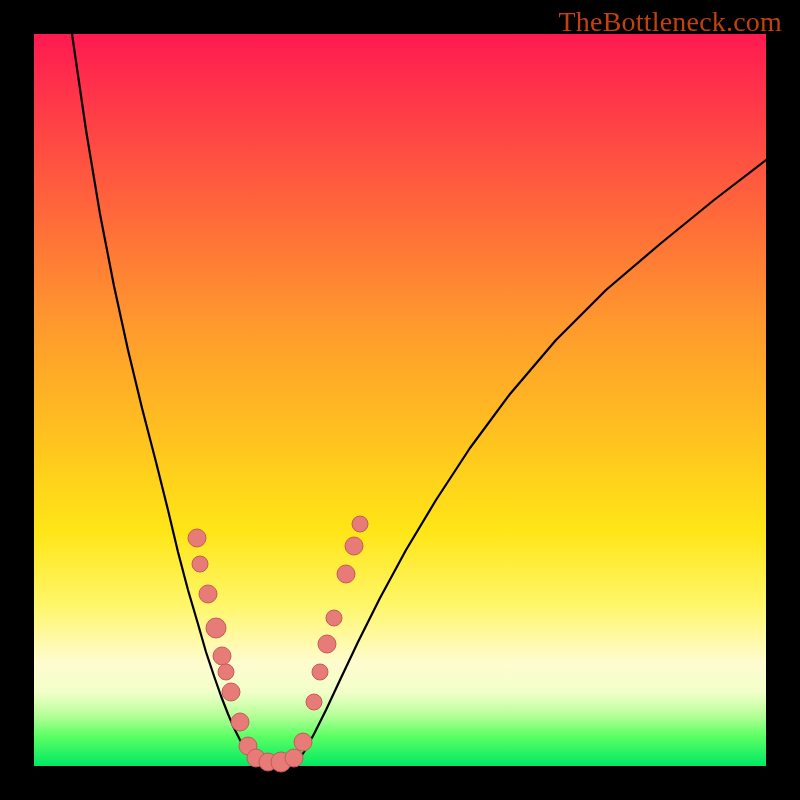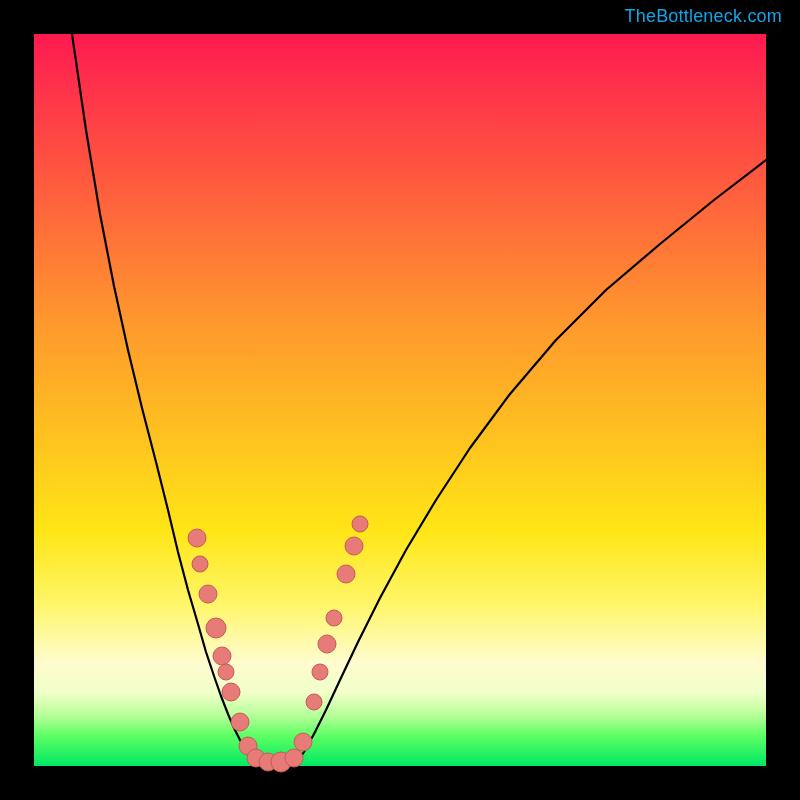--- a/index.html
+++ b/index.html
@@ -39,24 +39,25 @@
       #f0ffc8 90%,
       #b8ff9a 93%,
       #5aff63 96%,
       #00e864 100%
     );
   }
   .watermark {
     position: absolute;
     top: 6px;
     right: 18px;
-    color: #0ea5e9;
-    font-size: 18px;
+    color: #c2410c;
+    font-size: 28px;
     font-weight: 500;
     letter-spacing: 0.2px;
+    font-family: Liberation Serif, serif;
   }
   svg.curves {
     position: absolute;
     top: 0;
     left: 0;
   }
 </style>
 </head>
 <body>
 

